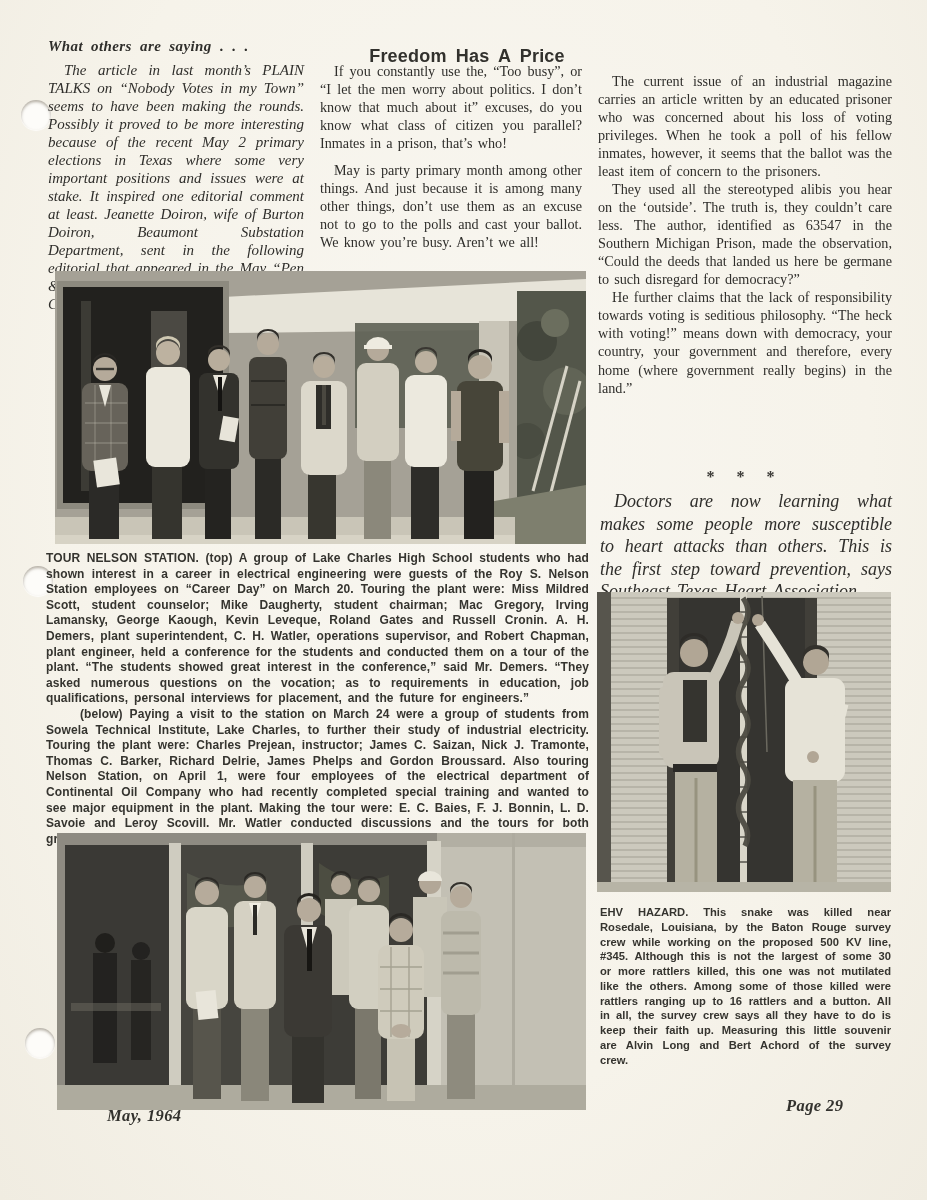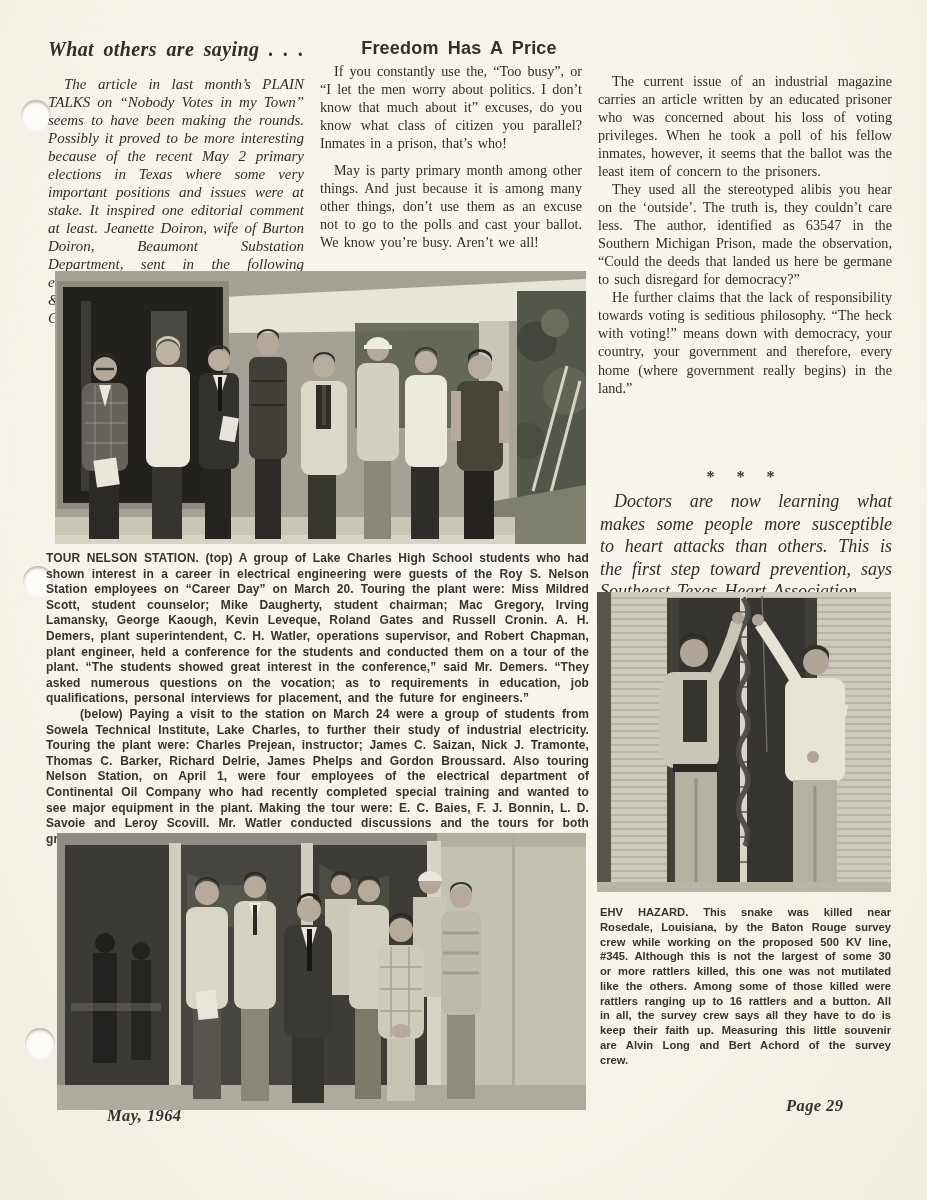--- a/index.html
+++ b/index.html
@@ -4,24 +4,24 @@
 <style>
   html,body{margin:0;padding:0;background:#e8e5dc;}
   .page{
     position:relative;width:927px;height:1200px;margin:0 auto;overflow:hidden;
     background:radial-gradient(ellipse at 50% 38%, #f8f6f0 0%, #f6f3ea 62%, #f0ece1 100%);
     font-family:"Liberation Serif","DejaVu Serif",serif;color:#2f2e2b;
   }
   .hole{position:absolute;width:30px;height:30px;border-radius:50%;
     background:#fdfcf9;box-shadow:inset 0 2px 3px rgba(120,112,95,.55), 0 1px 1px rgba(255,255,255,.8);}
   .col{position:absolute;text-align:justify;}
-  .left-head{font-size:20px;font-weight:bold;font-style:italic;letter-spacing:.4px;word-spacing:4px;margin:0 0 14px 0;}
+  .left-head{font-size:15px;font-weight:bold;font-style:italic;letter-spacing:.4px;word-spacing:4px;margin:0 0 6px 0;}
   .left-body{font-style:italic;font-size:15px;line-height:1.2;word-spacing:2px;text-indent:16px;margin:0;}
   .art-title{position:absolute;font-family:"Liberation Sans","DejaVu Sans",sans-serif;
-    font-weight:bold;font-size:18px;letter-spacing:.2px;word-spacing:4px;color:#32312d;text-align:center;margin:8px;}
+    font-weight:bold;font-size:18px;letter-spacing:.2px;word-spacing:4px;color:#32312d;text-align:center;margin:16px;}
   .serif-p{font-size:14.2px;line-height:1.27;word-spacing:1.6px;text-indent:14px;margin:0;}
   .mid .serif-p + .serif-p{margin-top:9px;}
   .sep{position:absolute;font-weight:bold;font-size:16px;letter-spacing:9px;text-align:center;color:#3a3936;}
   .doctors{position:absolute;text-align:justify;font-style:italic;font-size:18px;line-height:1.25;
     word-spacing:2.5px;text-indent:14px;margin:0;}
   .photo{position:absolute;background:#8f8c82;}
   .photo svg{display:block;width:100%;height:100%;}
   .caption{position:absolute;font-family:"Liberation Sans","DejaVu Sans",sans-serif;
     font-weight:bold;color:#35342f;text-align:justify;}
   .cap-main{font-size:12px;line-height:1.3;word-spacing:2.4px;letter-spacing:.1px;}

